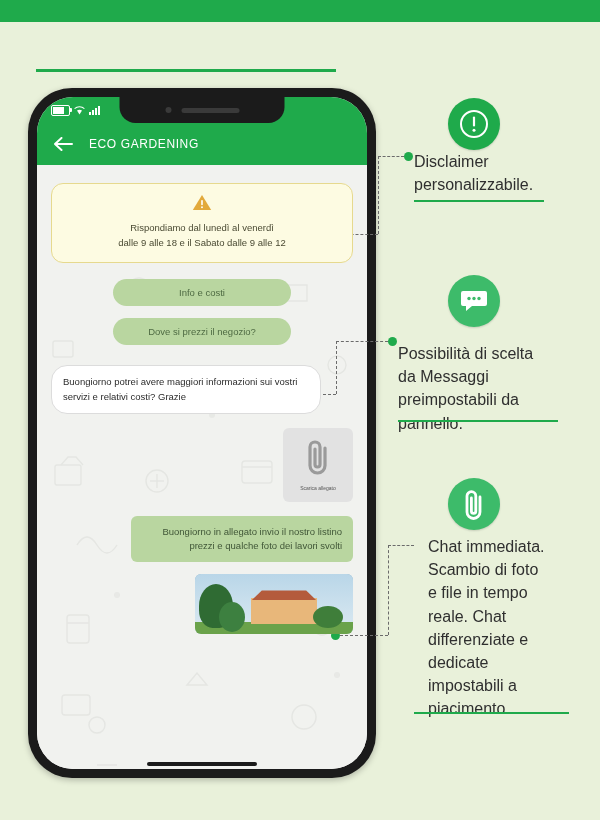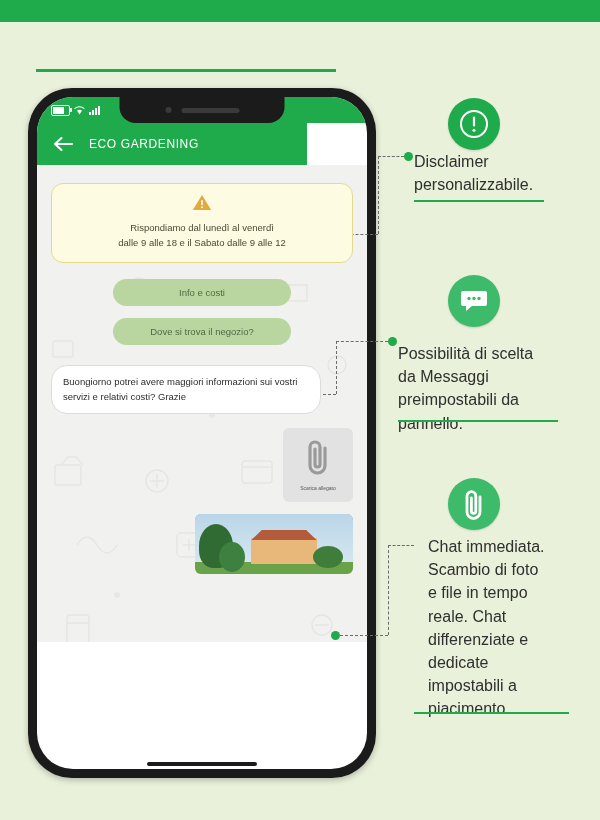--- a/index.html
+++ b/index.html
@@ -132,21 +132,21 @@
     display: block;
   }
   .bars span:nth-child(1) { height: 3px; }
   .bars span:nth-child(2) { height: 5px; }
   .bars span:nth-child(3) { height: 7px; }
   .bars span:nth-child(4) { height: 9px; }
 
   .app-header {
     position: absolute;
     left: 0; top: 26px;
-    width: 270px; height: 42px;
+    width: 330px; height: 42px;
     background: #1faa4b;
     display: flex;
     align-items: center;
     z-index: 5;
   }
   .back-arrow {
     margin-left: 16px;
     width: 20px; height: 20px;
     display: flex; align-items: center; justify-content: center;
     cursor: pointer;
@@ -154,21 +154,21 @@
   .app-title {
     color: #ffffff;
     font-size: 12px;
     letter-spacing: 0.6px;
     margin-left: 16px;
   }
 
   .chat-body {
     position: absolute;
     left: 0; top: 68px;
-    width: 330px; height: 477px;
+    width: 330px; height: 604px;
     background: #f1f2ef;
     overflow: hidden;
   }
   
   .doodles {
     position: absolute;
     inset: 0;
     opacity: 0.3;
     pointer-events: none;
   }
@@ -428,34 +428,35 @@
                 <rect x="9.2" y="6" width="1.6" height="5.2" rx="0.8" fill="#fff"></rect>
                 <circle cx="10" cy="13.3" r="0.95" fill="#fff"></circle>
               </svg>
           </span>
           <div class="alert-text">Rispondiamo dal lunedì al venerdì
 dalle 9 alle 18 e il Sabato dalle 9 alle 12</div>
         </div>
 
         <div class="quick-list">
           <div class="quick-btn">Info e costi</div>
-          <div class="quick-btn">Dove si trova il negozio?</div>
+          <div class="quick-btn">Dove si prezzi il negozio?</div>
         </div>
 
         <div class="bubble-in">Buongiorno potrei avere maggiori informazioni sui vostri servizi e relativi costi? Grazie</div>
 
         <div class="attach-card">
           <span>
             <svg width="30" height="38" viewBox="0 0 30 38">
                 <path d="M22 10 V27.5 a7.5 7.5 0 0 1 -15 0 V9 a5 5 0 0 1 10 0 V26.5 a2.5 2.5 0 0 1 -5 0 V11" stroke="#9a9a9a" stroke-width="3.2" fill="none" stroke-linecap="round"></path>
               </svg>
           </span>
           <span class="cap">Scarica allegato</span>
         </div>
 
+        <div class="bubble-out">Buongiorno in allegato invio il nostro listino prezzi e qualche foto dei lavori svolti</div>
 
         <div class="photo-bubble">
           <div class="photo-sky"></div>
           <div class="photo-grass"></div>
           <div class="photo-house"></div>
           <div class="photo-roof"></div>
           <div class="photo-tree1"></div>
           <div class="photo-tree2"></div>
           <div class="photo-bush"></div>
         </div>

